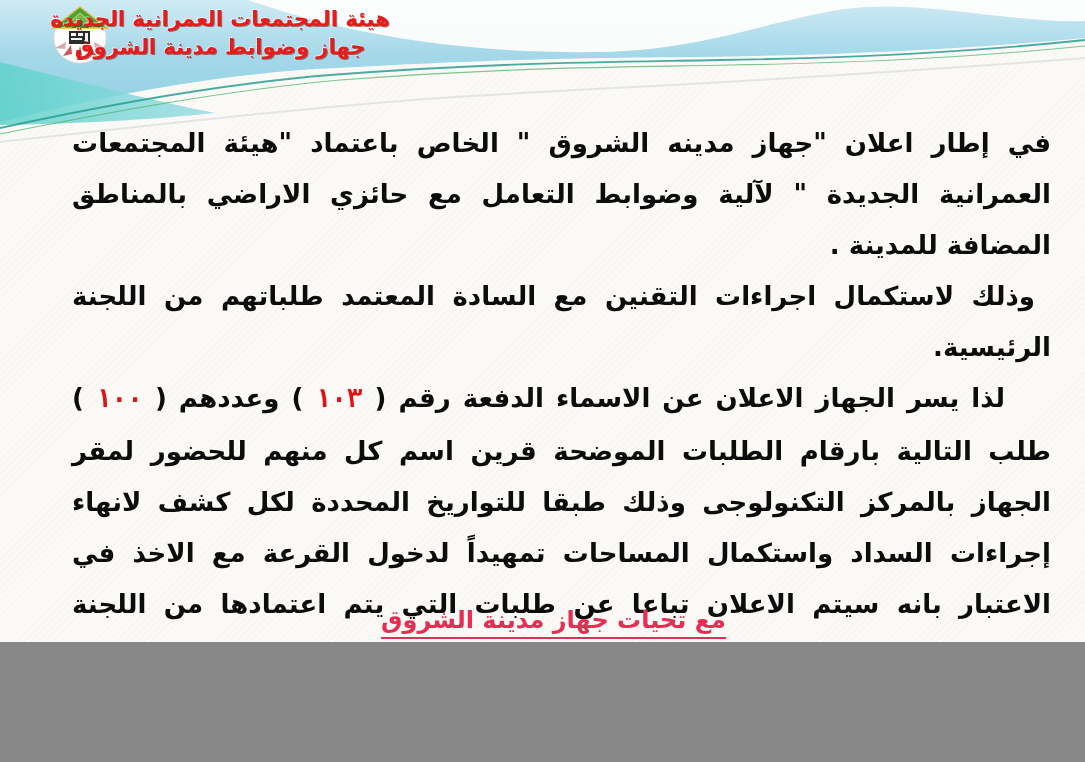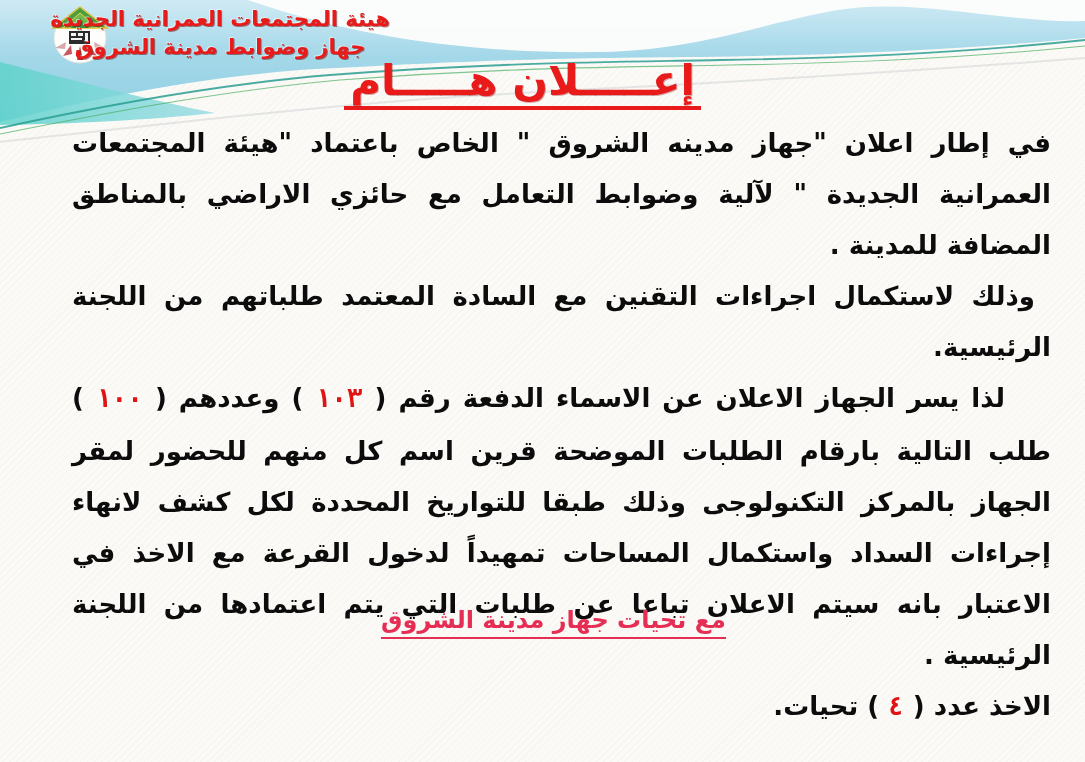--- a/index.html
+++ b/index.html
@@ -10,21 +10,21 @@
     --band-blue:#a4d8e9;
     --band-blue-light:#cfeaf4;
     --band-turquoise:#5ed2cb;
     --teal-line:#2a9d92;
     --green-line:#49ae62;
   }
   *{margin:0;padding:0;box-sizing:border-box;}
   html,body{background:#888;}
   .slide{
     position:relative;
-    width:1085px;height:762px;
+    width:1085px;height:642px;
     margin:0 auto;
     background-color:#fbfaf7;
     background-image:repeating-linear-gradient(135deg, rgba(120,120,110,0.04) 0 1px, transparent 1px 5px);
     overflow:hidden;
     font-family:"DejaVu Sans", sans-serif;
     direction:rtl;
   }
   .header{position:absolute;top:0;left:0;width:1085px;height:150px;}
   .header svg{display:block;}
   .logo{
@@ -135,23 +135,20 @@
         <path d="M49,38 L60,44 L50,45 Z" fill="#c9808a" opacity="0.7"></path>
       </svg>
     </div>
 
     <div class="org-titles">
       <div>هيئة المجتمعات العمرانية الجديدة</div>
       <div>جهاز وضوابط مدينة الشروق</div>
     </div>
   </div>
 
-  <div class="title-row">
-    <span class="announcement-title">إعـــــلان هـــــام</span>
-  </div>
 
   <div class="body-text">
     <p>في إطار اعلان "جهاز مدينه الشروق " الخاص باعتماد "هيئة المجتمعات العمرانية الجديدة " لآلية وضوابط التعامل مع حائزي الاراضي بالمناطق المضافة للمدينة .</p>
     <p class="p-indent-sm">وذلك لاستكمال اجراءات التقنين مع السادة المعتمد طلباتهم من اللجنة الرئيسية.</p>
     <p class="p-indent-lg"><span>لذا يسر الجهاز الاعلان عن الاسماء الدفعة رقم ( </span><span class="red-num">١٠٣</span><span> ) وعددهم ( </span><span class="red-num">١٠٠</span><span> ) طلب التالية بارقام الطلبات الموضحة قرين اسم كل منهم للحضور لمقر الجهاز بالمركز التكنولوجى وذلك طبقا للتواريخ المحددة لكل كشف لانهاء إجراءات السداد واستكمال المساحات تمهيداً لدخول القرعة مع الاخذ في الاعتبار بانه سيتم الاعلان تباعا عن طلبات التي يتم اعتمادها من اللجنة الرئيسية .</span></p>
     <p><span>الاخذ عدد ( </span><span class="red-num">٤</span><span> ) تحيات.</span></p>
   </div>
 
   <div class="footer-row">
     <span class="signature">مع تحيات جهاز مدينة الشروق</span>

